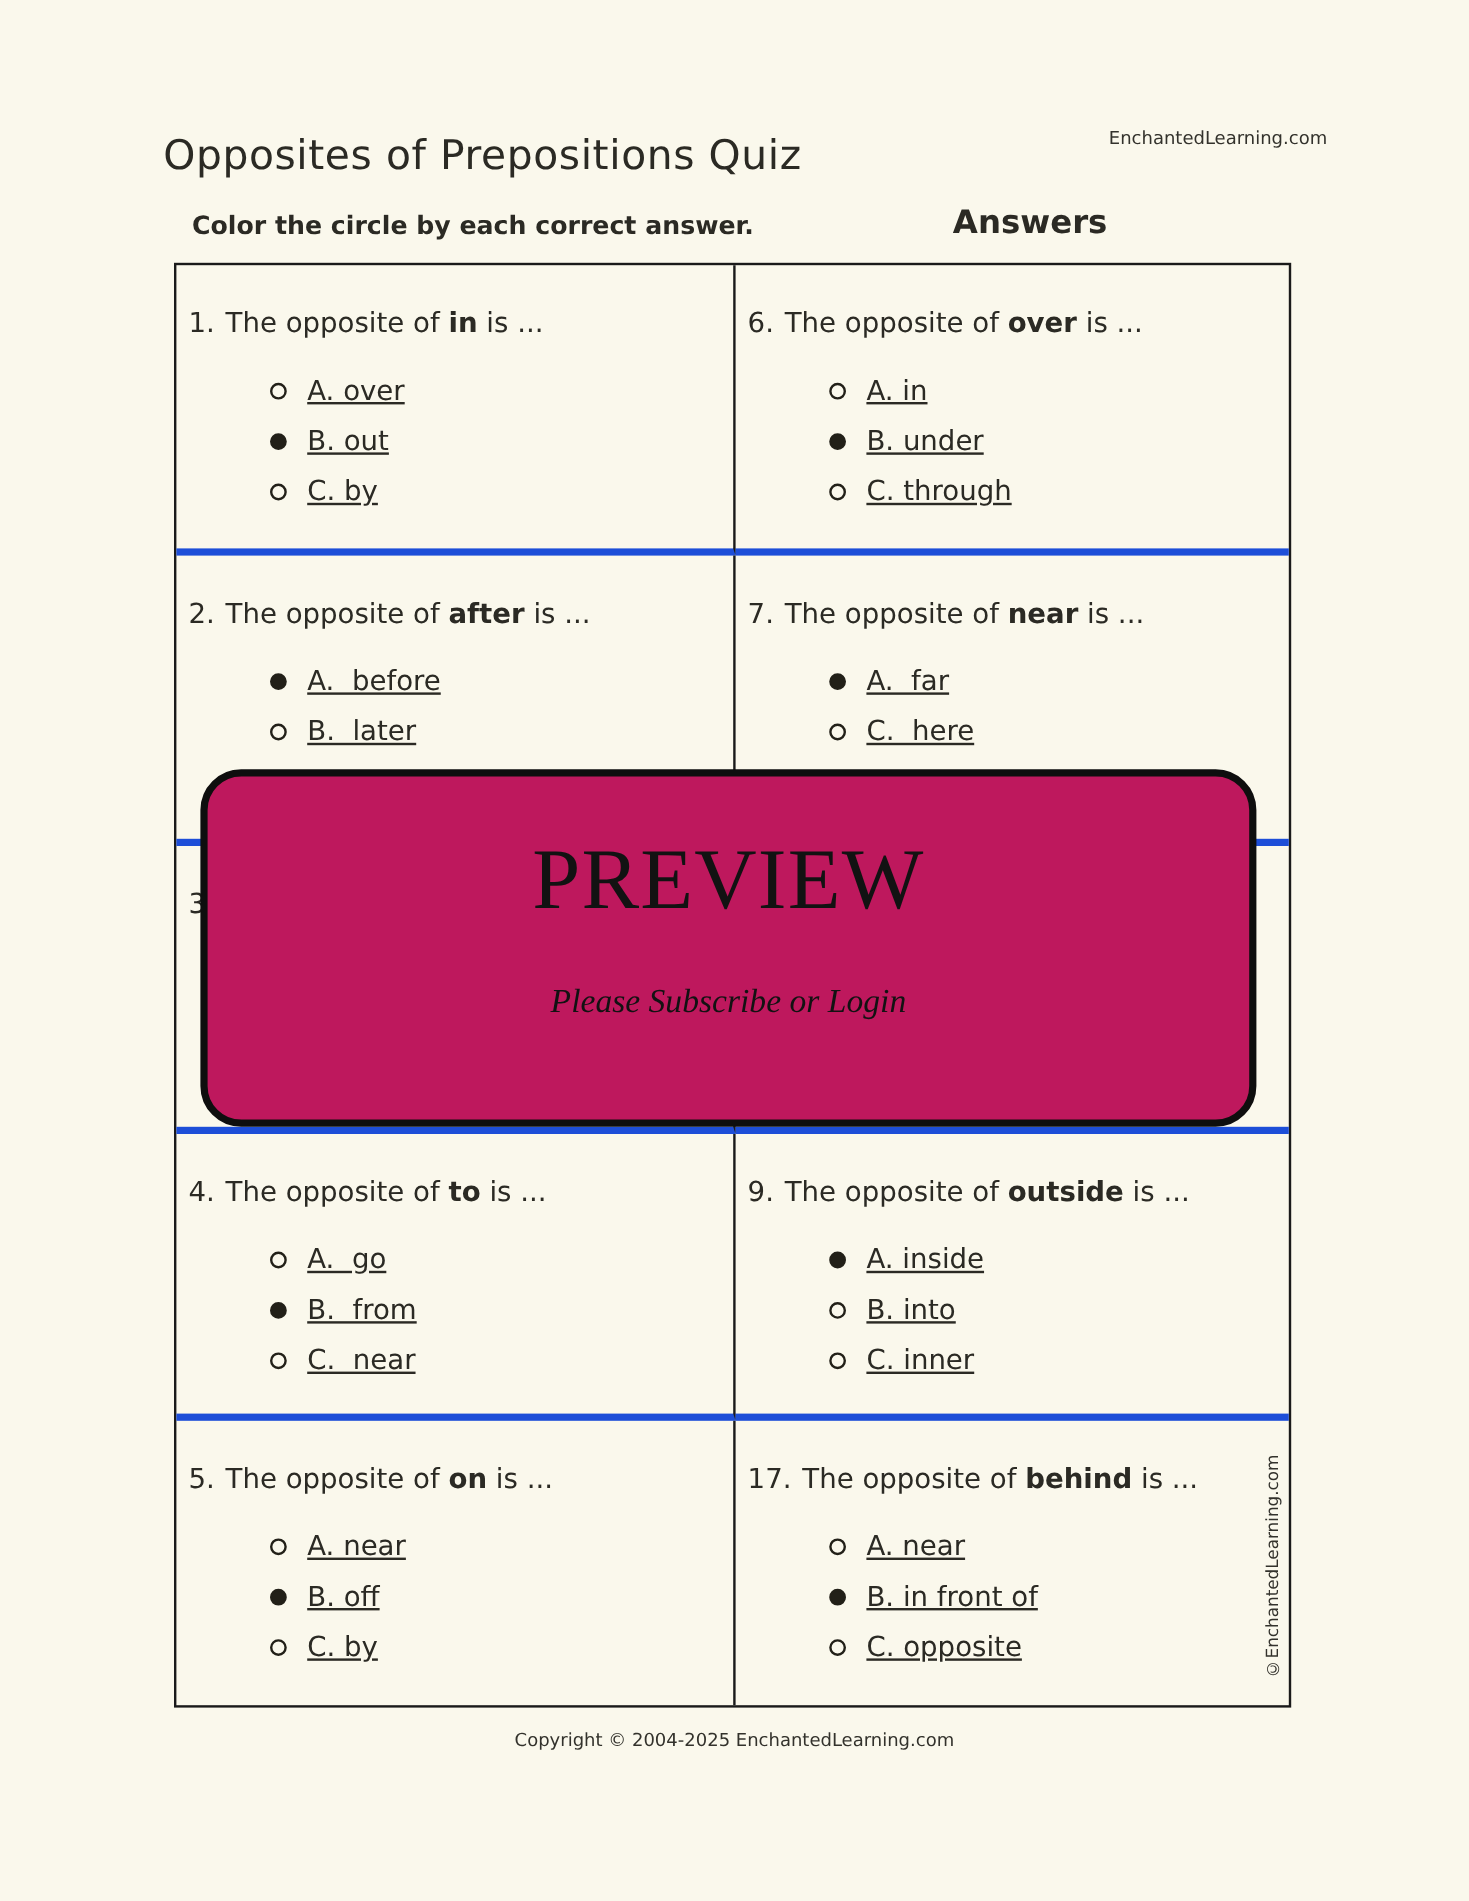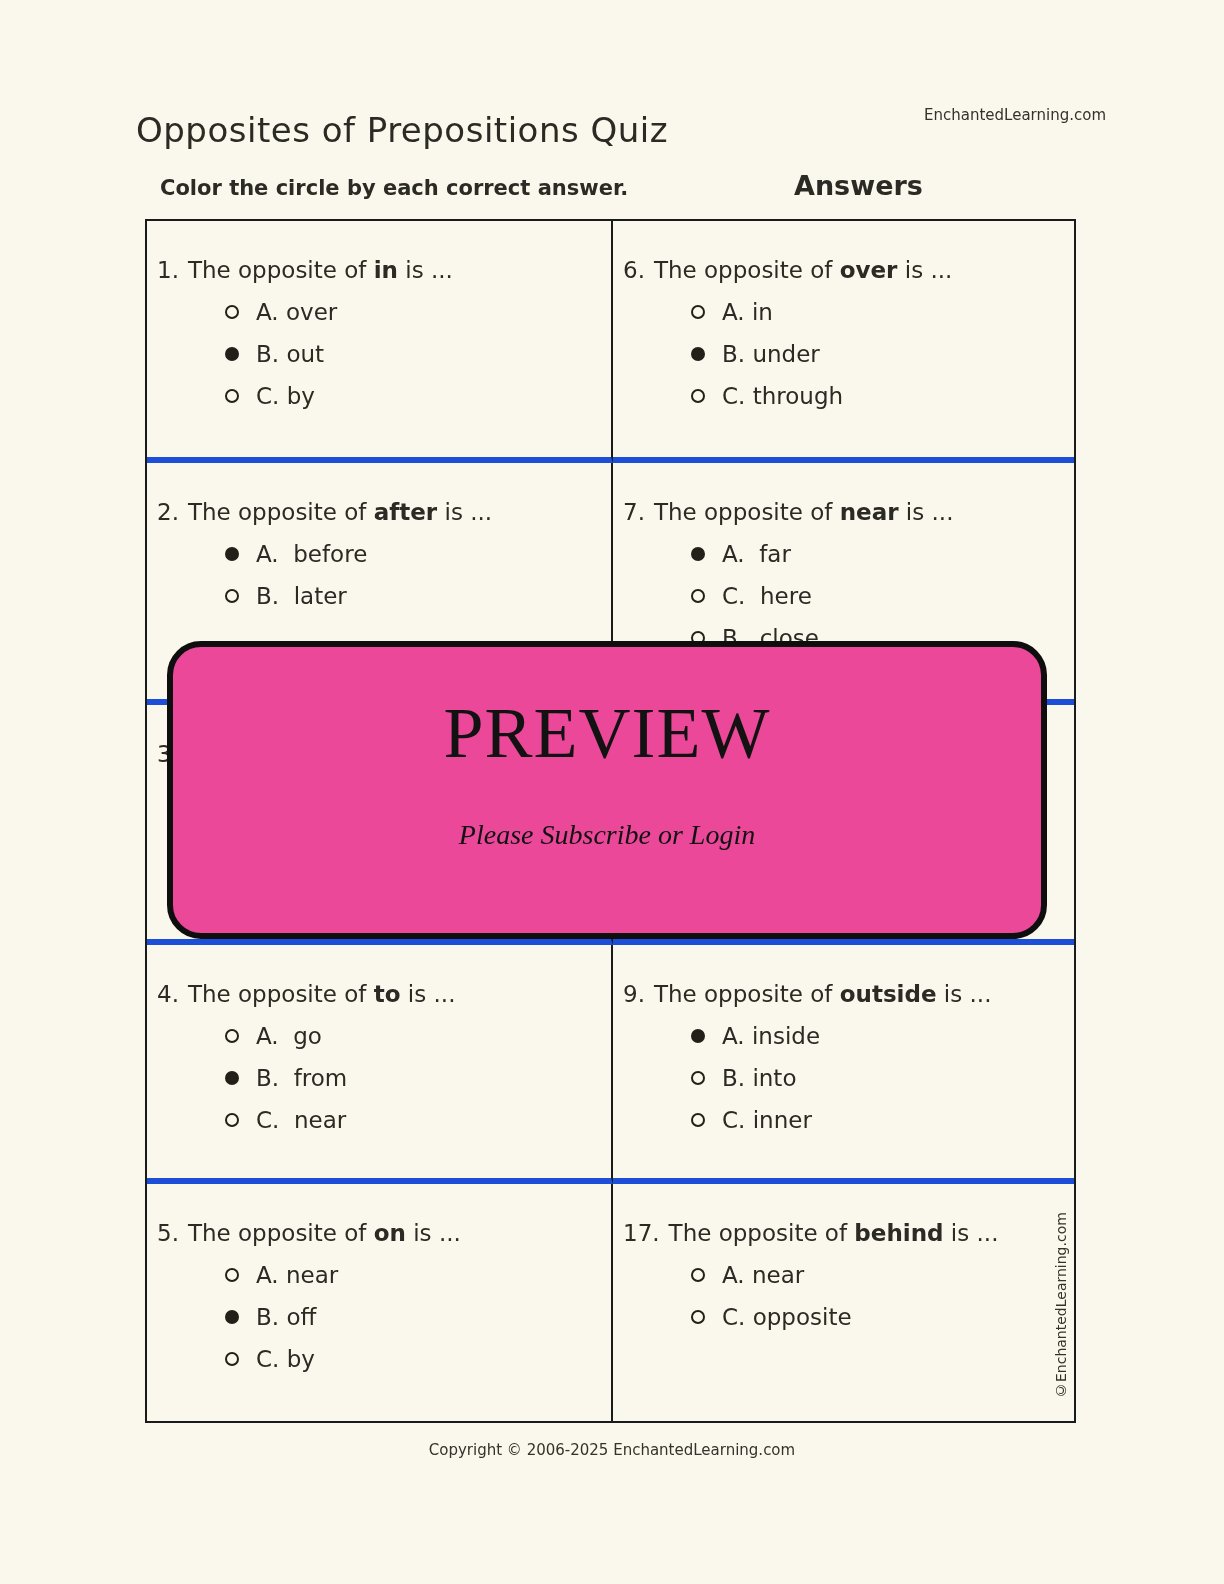--- a/index.html
+++ b/index.html
@@ -41,36 +41,36 @@
     grid-template-rows: 242px 242px 240px 239px auto;
   }
   .cell { box-sizing: border-box; padding: 34px 6px 0 10px; position: relative; }
   .cell.col-left { border-right: 2px solid #1a1a1a; }
   .cell.row-mid  { border-bottom: 6px solid #1d4ed8; }
 
   .q-line { font-size: 23px; white-space: pre; line-height: 30px; }
   .q-num { margin-right: 9px; }
   .kw { font-weight: bold; }
 
-  .opts { margin-left: 68px; margin-top: 6px; }
+  .opts { margin-left: 68px; margin-top: 20px; text-decoration: underline; }
   .opt { display: flex; align-items: center; gap: 17px; height: 42px; cursor: pointer; }
   .radio {
     width: 10px; height: 10px; flex: 0 0 10px;
     border: 2.5px solid #222018; border-radius: 50%;
     background: transparent;
   }
   .radio.filled { background: #222018; }
   .opt-label { font-size: 23px; white-space: pre; }
 
   
   .preview-overlay {
     position: absolute; left: 167px; top: 641px;
     width: 880px; height: 298px;
     box-sizing: border-box;
-    background: #ec4899;
+    background: #be185d;
     border: 6px solid #0e0e0e;
     border-radius: 34px;
     z-index: 5;
     display: flex; flex-direction: column; align-items: center;
     padding-top: 48px;
     font-family: "Liberation Serif", serif;
     color: #121212;
     text-align: right;
   }
   .preview-title { font-size: 72px; line-height: 76px; letter-spacing: 1px; }
@@ -222,26 +222,30 @@
     </div>
   </div>
   <div class="cell">
     <div class="q-line"><span class="q-num">17.</span><span>The opposite of </span><span class="kw">behind</span><span> is ...</span></div>
     <div class="opts">
       <div class="opt">
           <span class="radio"></span>
           <span class="opt-label">A. near</span>
         </div>
       <div class="opt">
+          <span class="radio filled"></span>
+          <span class="opt-label">B. in front of</span>
+        </div>
+      <div class="opt">
           <span class="radio"></span>
           <span class="opt-label">C. opposite</span>
         </div>
     </div>
   </div>
 </div>
 
 <div class="preview-overlay">
   <div class="preview-title">PREVIEW</div>
   <div class="preview-subtitle">Please Subscribe or Login</div>
 </div>
 
 <div class="vertical-credit">©EnchantedLearning.com</div>
-<div class="copyright">Copyright © 2006-2025 EnchantedLearning.com</div>
+<div class="copyright">Copyright © 2004-2025 EnchantedLearning.com</div>
 
 </body></html>

